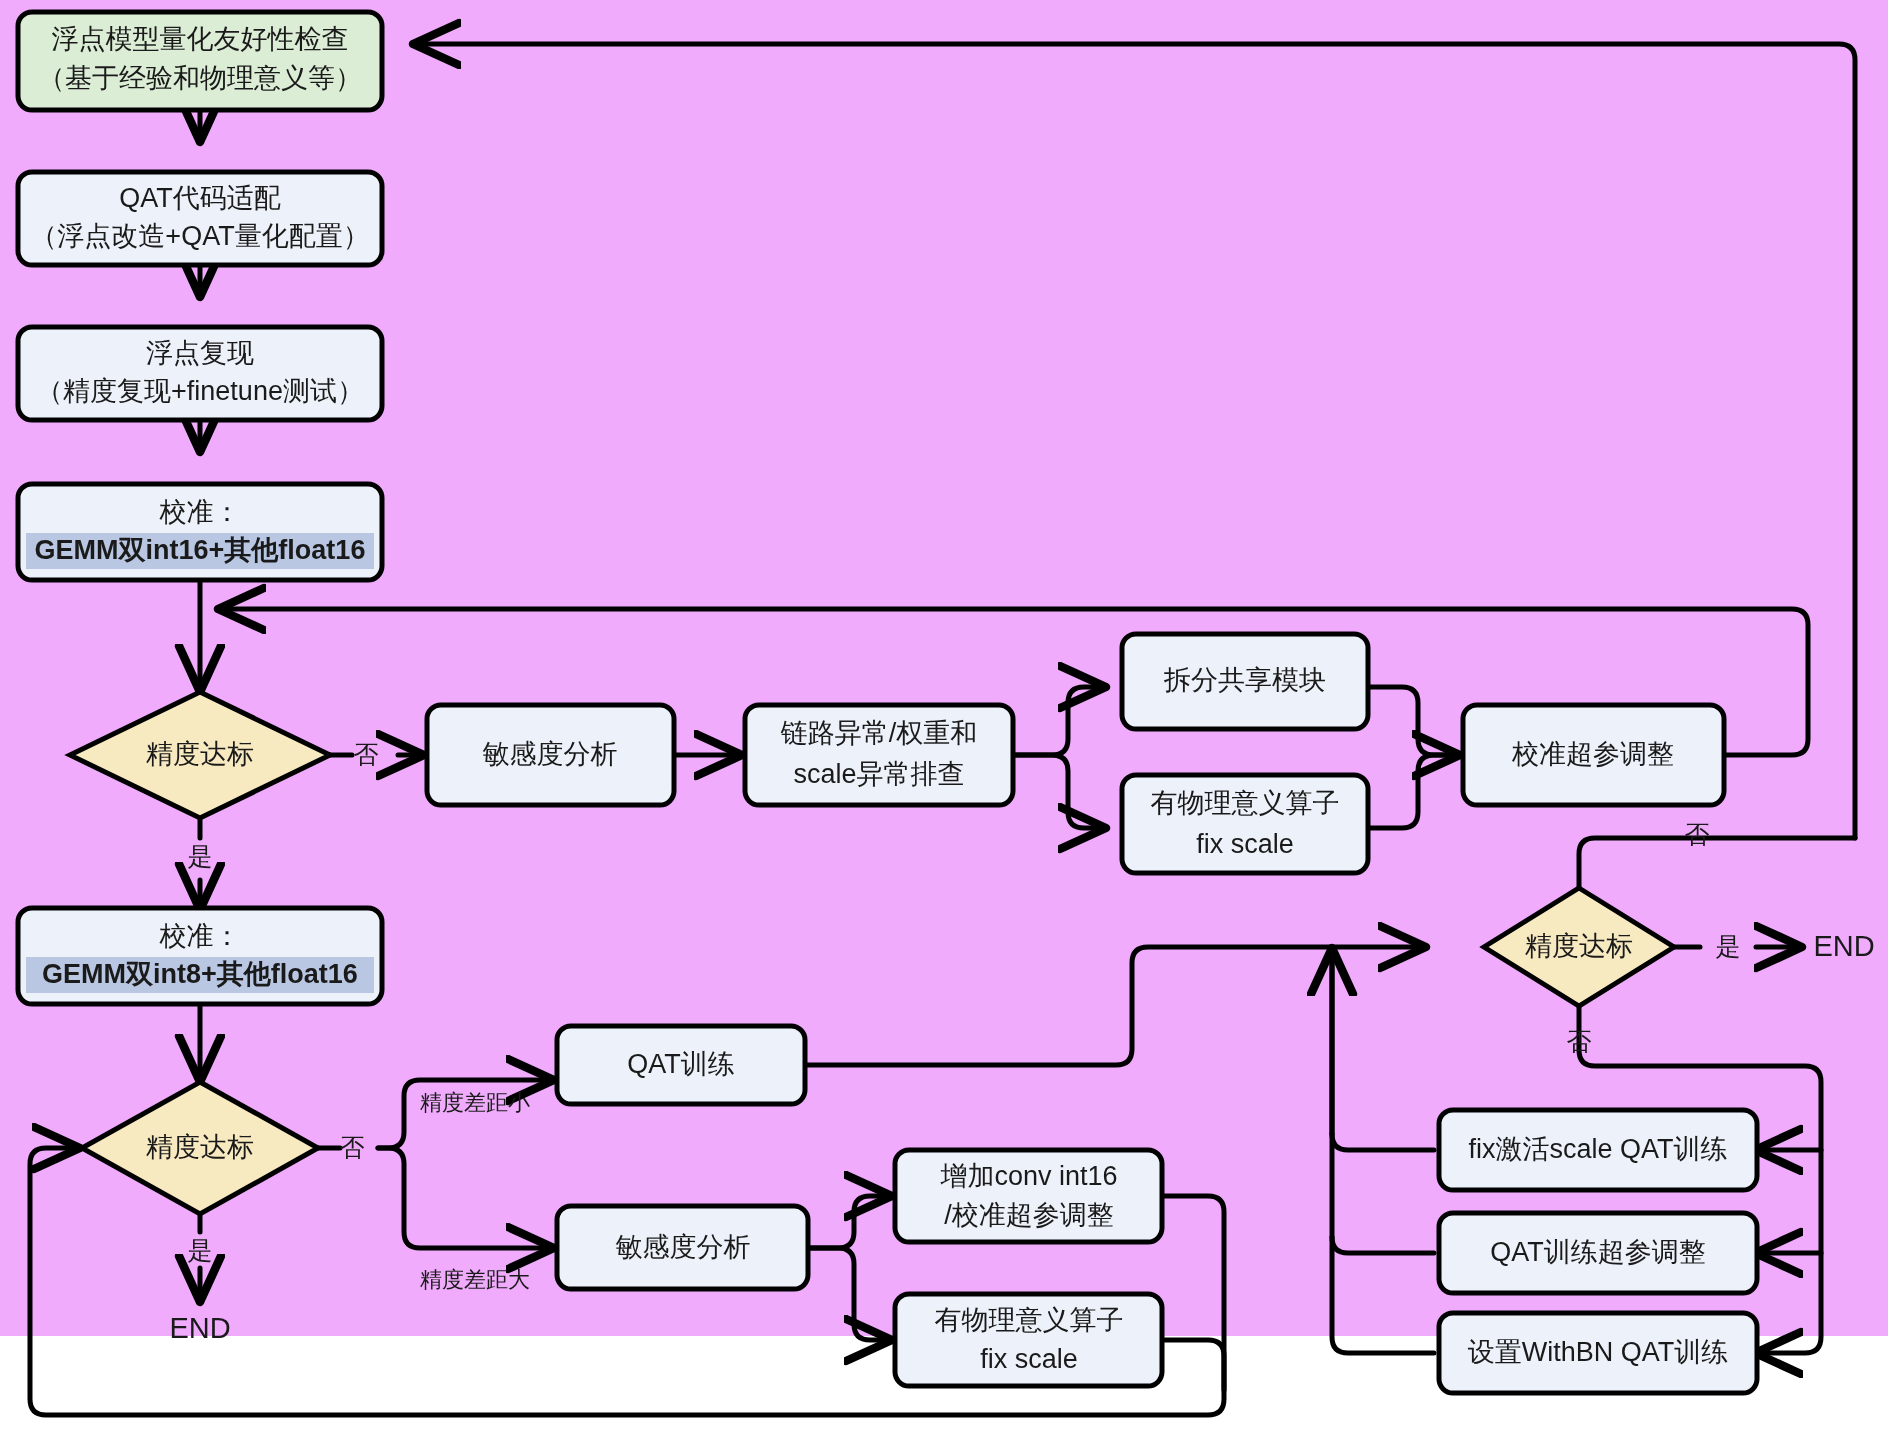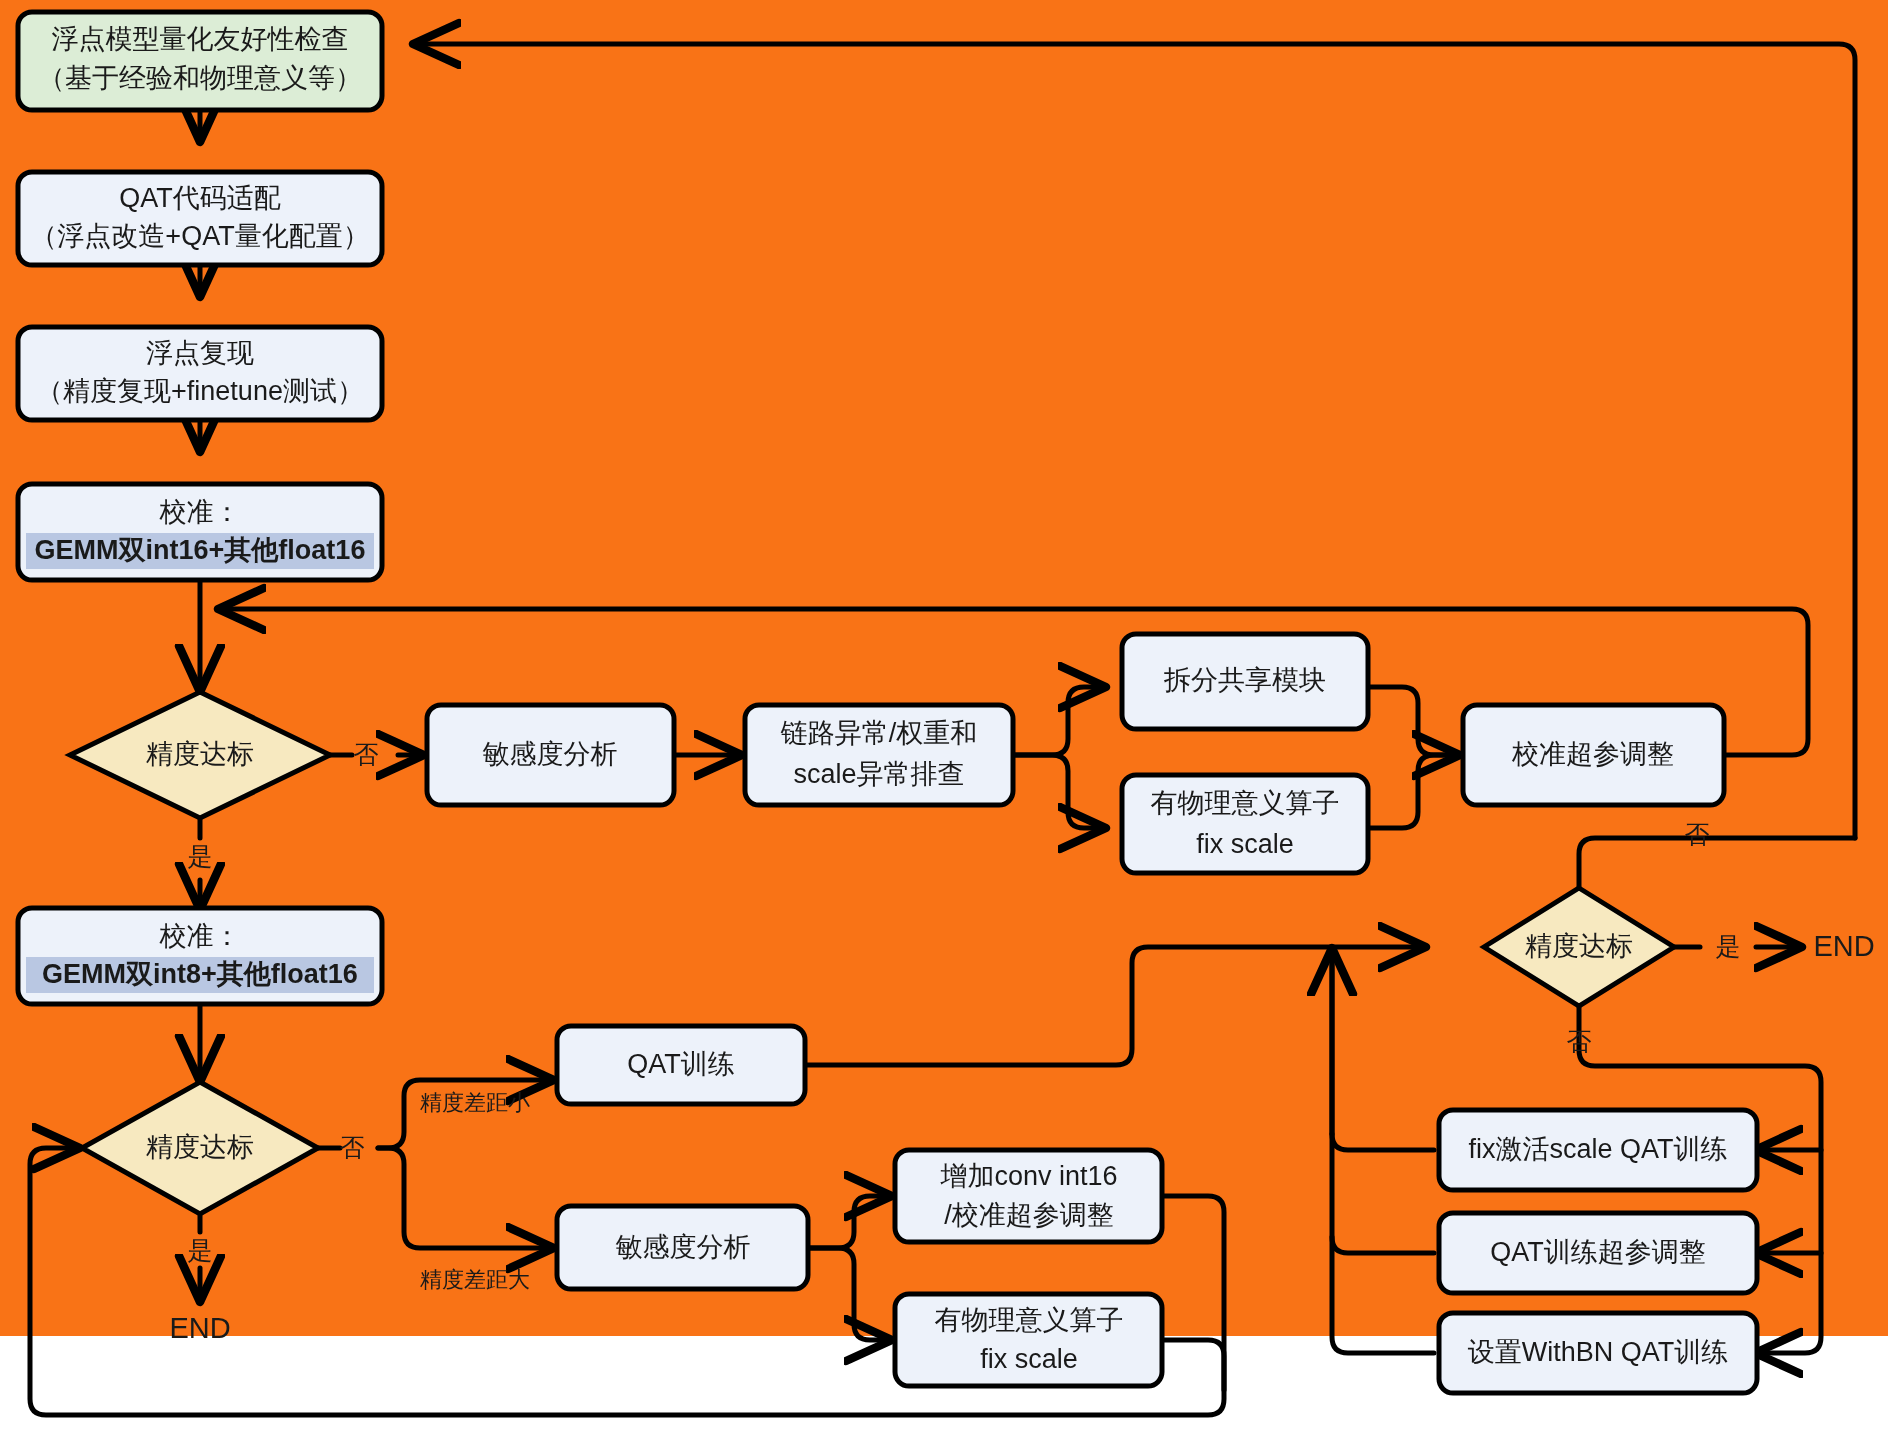--- a/index.html
+++ b/index.html
@@ -8,21 +8,21 @@
     background: #ffffff;
     width: 1888px;
     height: 1440px;
     overflow: hidden;
     font-family: "Liberation Sans", "DejaVu Sans", sans-serif;
   }
   #flow-root {
     position: relative;
     width: 1888px;
     height: 1336px;
-    background: #f97316;
+    background: #f0abfc;
   }
   svg#flow-svg {
     position: absolute;
     top: 0; left: 0;
     width: 1888px;
     height: 1440px;
   }
   .nodebox {
     fill: #edf2fa;
     stroke: #000000;

